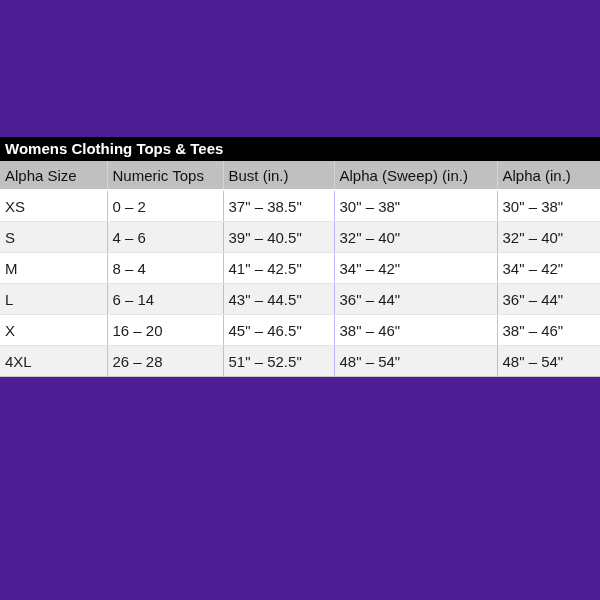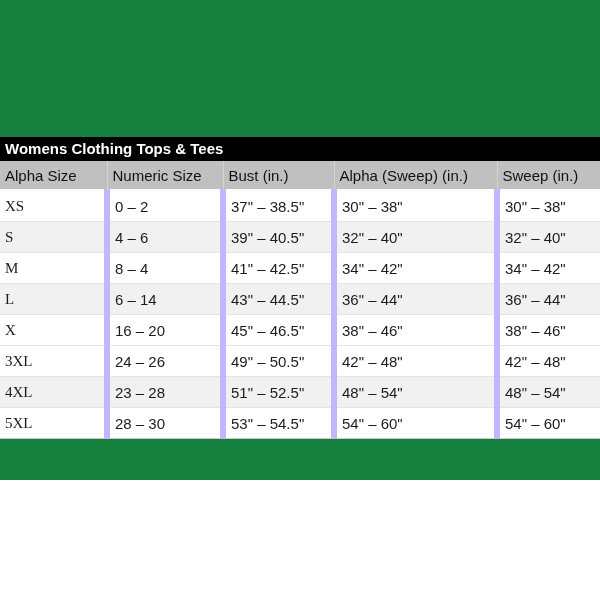--- a/index.html
+++ b/index.html
@@ -4,22 +4,22 @@
 <style>
   html, body {
     margin: 0;
     padding: 0;
     background: #ffffff;
     font-family: "Liberation Sans", "DejaVu Sans", sans-serif;
   }
   .screen {
     position: relative;
     width: 600px;
-    height: 480px;
-    background: #15803d;
+    height: 600px;
+    background: #4c1d95;
     overflow: hidden;
   }
   .table-wrap {
     position: absolute;
     top: 137px;
     left: 0;
     width: 600px;
   }
   .title-bar {
     background: #000000;
@@ -49,30 +49,29 @@
     border-left: 1px solid #d4d4d4;
     overflow: hidden;
     white-space: nowrap;
   }
   table.size-table th:first-child {
     border-left: none;
   }
   table.size-table td {
     height: 30px;
     padding: 0 0 0 5px;
-    border-left: 6px solid #c4b5fd;
+    border-left: 1px solid #c4b5fd;
     border-bottom: 1px solid #e4e4e4;
     vertical-align: middle;
     overflow: hidden;
     white-space: nowrap;
     background: #ffffff;
   }
   table.size-table td:first-child {
     border-left: none;
-    font-family: Liberation Serif, serif;
   }
   table.size-table tr.alt td {
     background: #f1f1f1;
   }
   table.size-table tr:last-child td {
     border-bottom: 1px solid #c9c9c9;
   }
 </style>
 </head>
 <body>
@@ -86,24 +85,24 @@
       <colgroup>
         <col style="width:107px">
         <col style="width:116px">
         <col style="width:111px">
         <col style="width:163px">
         <col style="width:103px">
       </colgroup>
       <thead>
         <tr>
           <th>Alpha Size</th>
-          <th>Numeric Size</th>
+          <th>Numeric Tops</th>
           <th>Bust (in.)</th>
           <th>Alpha (Sweep) (in.)</th>
-          <th>Sweep (in.)</th>
+          <th>Alpha (in.)</th>
         </tr>
       </thead>
       <tbody>
           <tr>
             <td>XS</td>
             <td>0 – 2</td>
             <td>37" – 38.5"</td>
             <td>30" – 38"</td>
             <td>30" – 38"</td>
           </tr>
@@ -128,38 +127,24 @@
             <td>36" – 44"</td>
             <td>36" – 44"</td>
           </tr>
           <tr>
             <td>X</td>
             <td>16 – 20</td>
             <td>45" – 46.5"</td>
             <td>38" – 46"</td>
             <td>38" – 46"</td>
           </tr>
-          <tr>
-            <td>3XL</td>
-            <td>24 – 26</td>
-            <td>49" – 50.5"</td>
-            <td>42" – 48"</td>
-            <td>42" – 48"</td>
-          </tr>
           <tr class="alt">
             <td>4XL</td>
-            <td>23 – 28</td>
+            <td>26 – 28</td>
             <td>51" – 52.5"</td>
             <td>48" – 54"</td>
             <td>48" – 54"</td>
-          </tr>
-          <tr>
-            <td>5XL</td>
-            <td>28 – 30</td>
-            <td>53" – 54.5"</td>
-            <td>54" – 60"</td>
-            <td>54" – 60"</td>
           </tr>
         </tbody>
     </table>
 
   </div>
 </div>
 
 </body></html>

